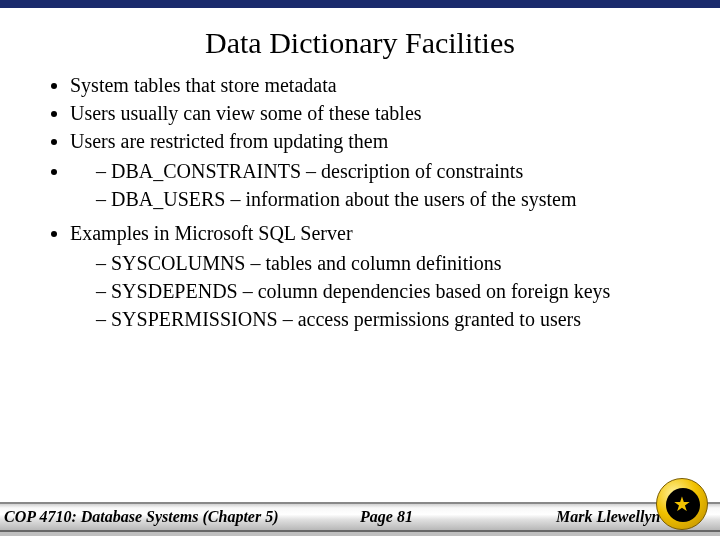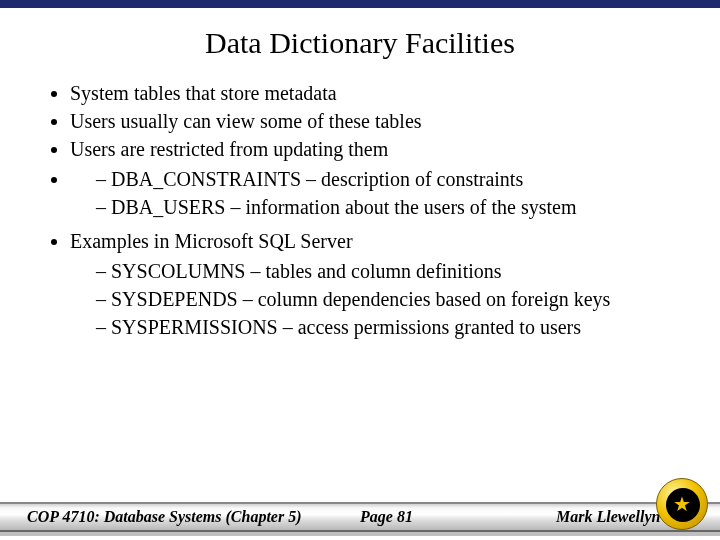--- a/index.html
+++ b/index.html
@@ -14,21 +14,21 @@
   }
   .topbar {
     width: 100%;
     height: 8px;
     background: #1a2a6c;
   }
   .title {
     text-align: center;
     font-size: 30px;
     margin-top: 18px;
-    margin-bottom: 20px;
+    margin-bottom: 12px;
     color: #000;
   }
   .content {
     padding: 0 41px 0 26px;
     font-size: 20px;
     line-height: 1.3;
     color: #000;
   }
   ul.bullets {
     list-style-type: disc;
@@ -70,21 +70,21 @@
     position: relative;
   }
   .footer-text {
     font-family: "Times New Roman", Times, serif;
     font-size: 16px;
     font-weight: bold;
     font-style: italic;
     color: #000;
     white-space: nowrap;
   }
-  .footer-left { position: absolute; left: 27px; }
+  .footer-left { position: absolute; left: 4px; }
   .footer-mid  { position: absolute; left: 360px; font-style: italic; }
   .footer-right{ position: absolute; left: 556px; }
   .logo {
     position: absolute;
     right: 12px;
     bottom: 6px;
     width: 52px;
     height: 52px;
   }
   .logo-outer {

